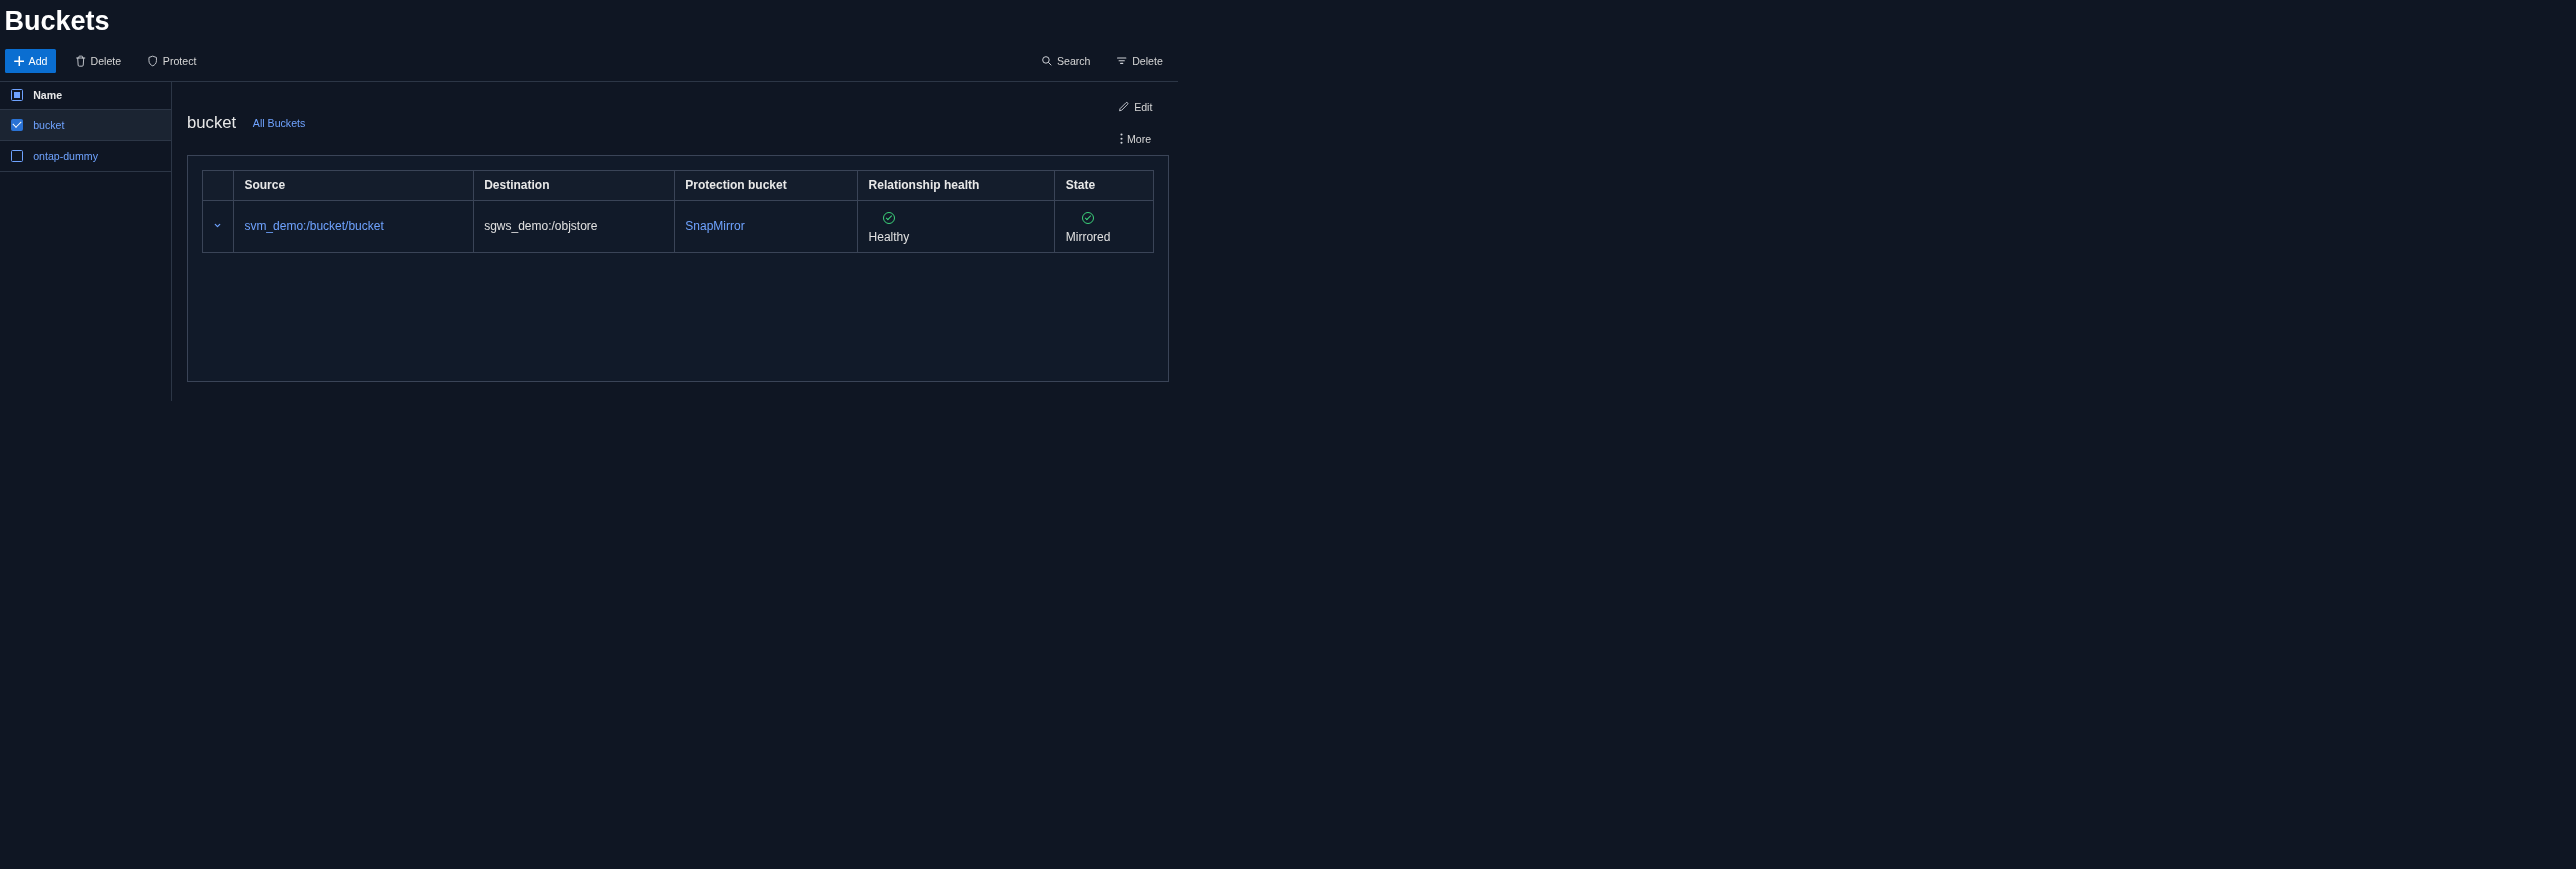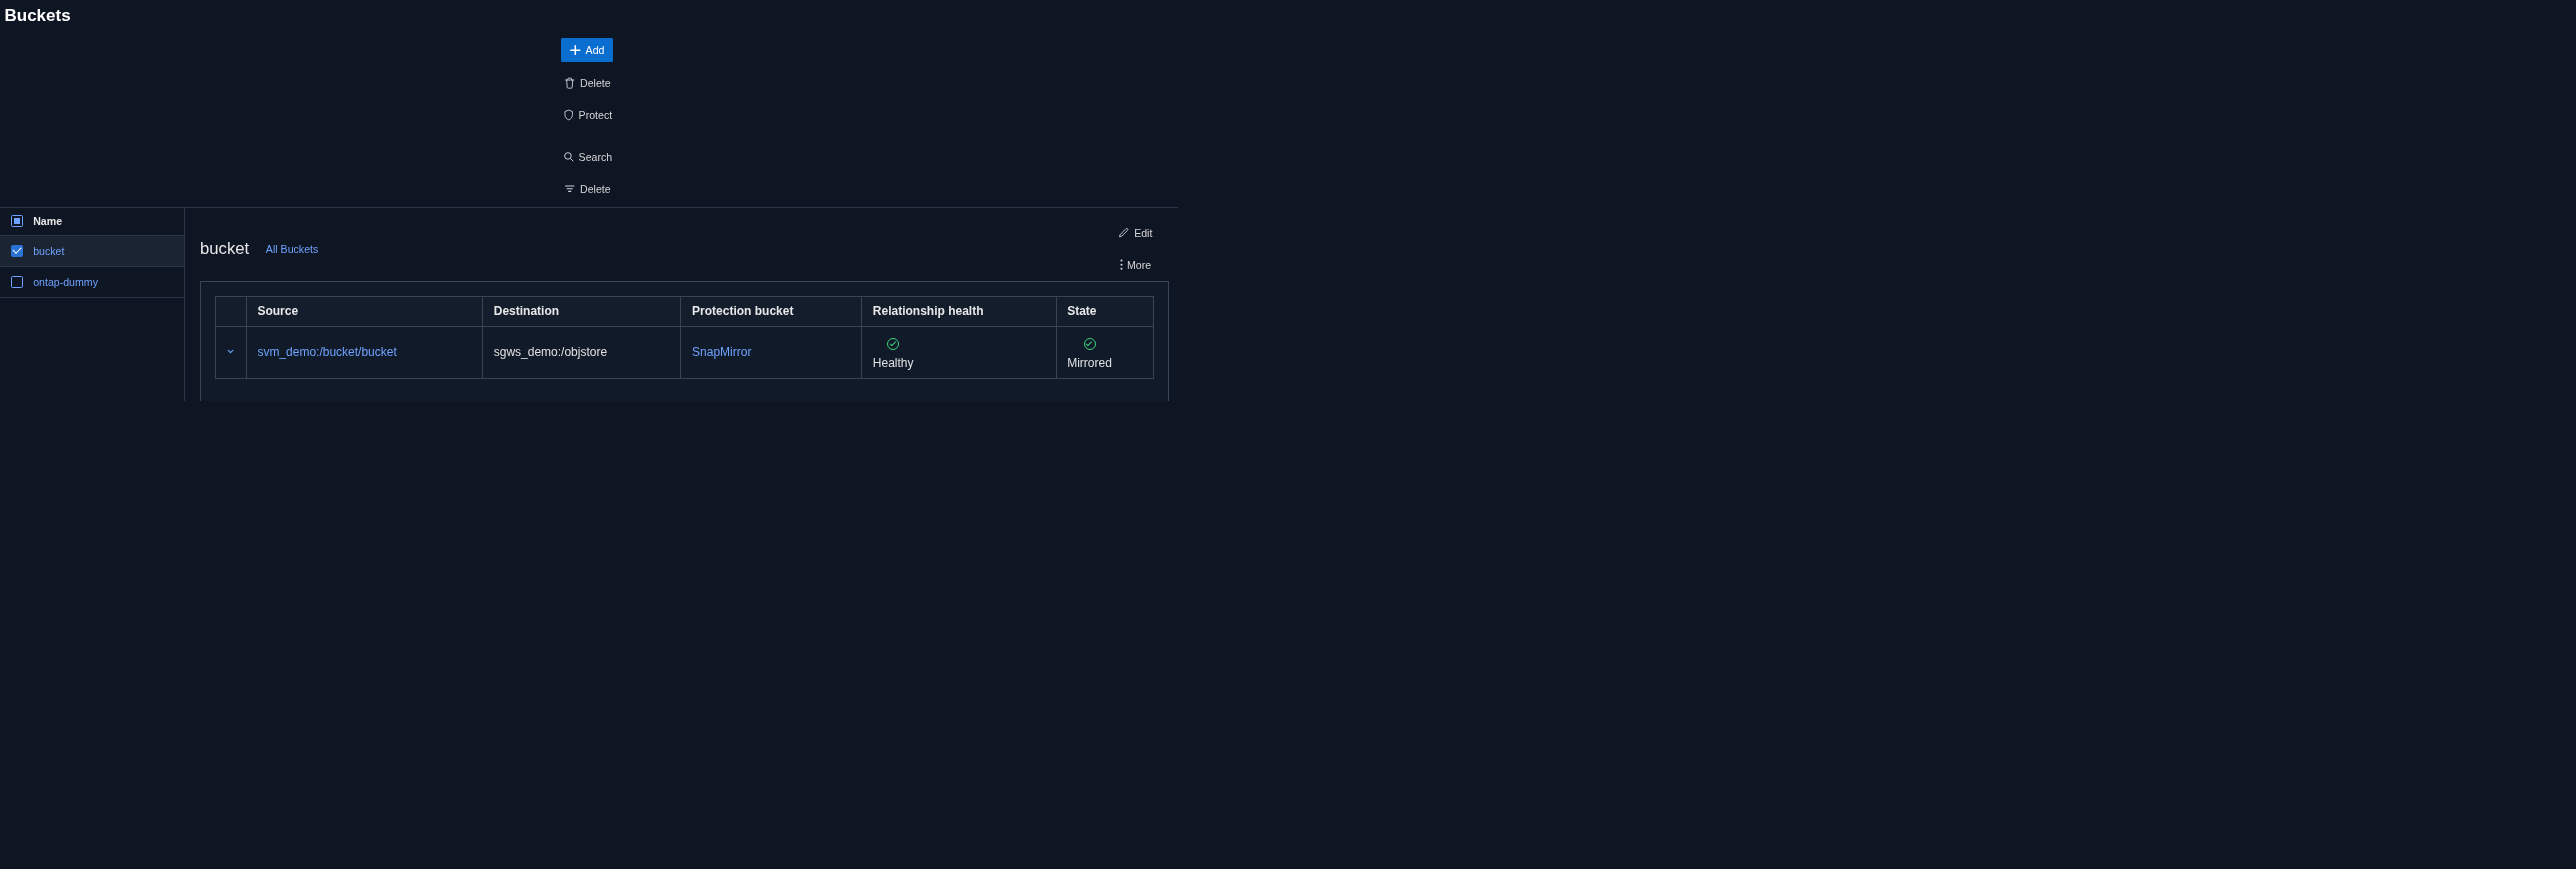--- a/index.html
+++ b/index.html
@@ -8,31 +8,30 @@
     padding: 0;
     font-family: "Segoe UI", Arial, sans-serif;
     background: #0f1623;
     color: #e8e8e8;
     font-size: 10.6px;
     width: 1178px;
     height: 401px;
     overflow: hidden;
   }
   .page-title {
-    font-size: 17px;
+    font-size: 27px;
     font-weight: 600;
     color: #ffffff;
     padding: 6px 4.5px 7.6px 4.5px;
   }
   .toolbar {
     display: flex;
     align-items: center;
     padding: 4.5px 7.6px 7.6px 4.5px;
     gap: 10.6px;
-    flex-direction: column;
   }
   .btn {
     display: inline-flex;
     align-items: center;
     gap: 4.5px;
     cursor: pointer;
     font-size: 10.6px;
     color: #d6d6d6;
     padding: 4.5px 7.6px;
     border: none;
@@ -45,21 +44,21 @@
     border-radius: 1.5px;
   }
   .toolbar-spacer { flex: 1; }
   .btn .ico { display: inline-flex; }
   .main {
     display: flex;
     border-top: 0.8px solid #2c3646;
     height: calc(100% - 68px);
   }
   .sidebar {
-    width: 185px;
+    width: 172px;
     border-right: 0.8px solid #2c3646;
     background: #0f1623;
   }
   .list-header {
     display: flex;
     align-items: center;
     gap: 10.6px;
     padding: 7.6px 10.6px;
     font-weight: 600;
     color: #e8e8e8;

